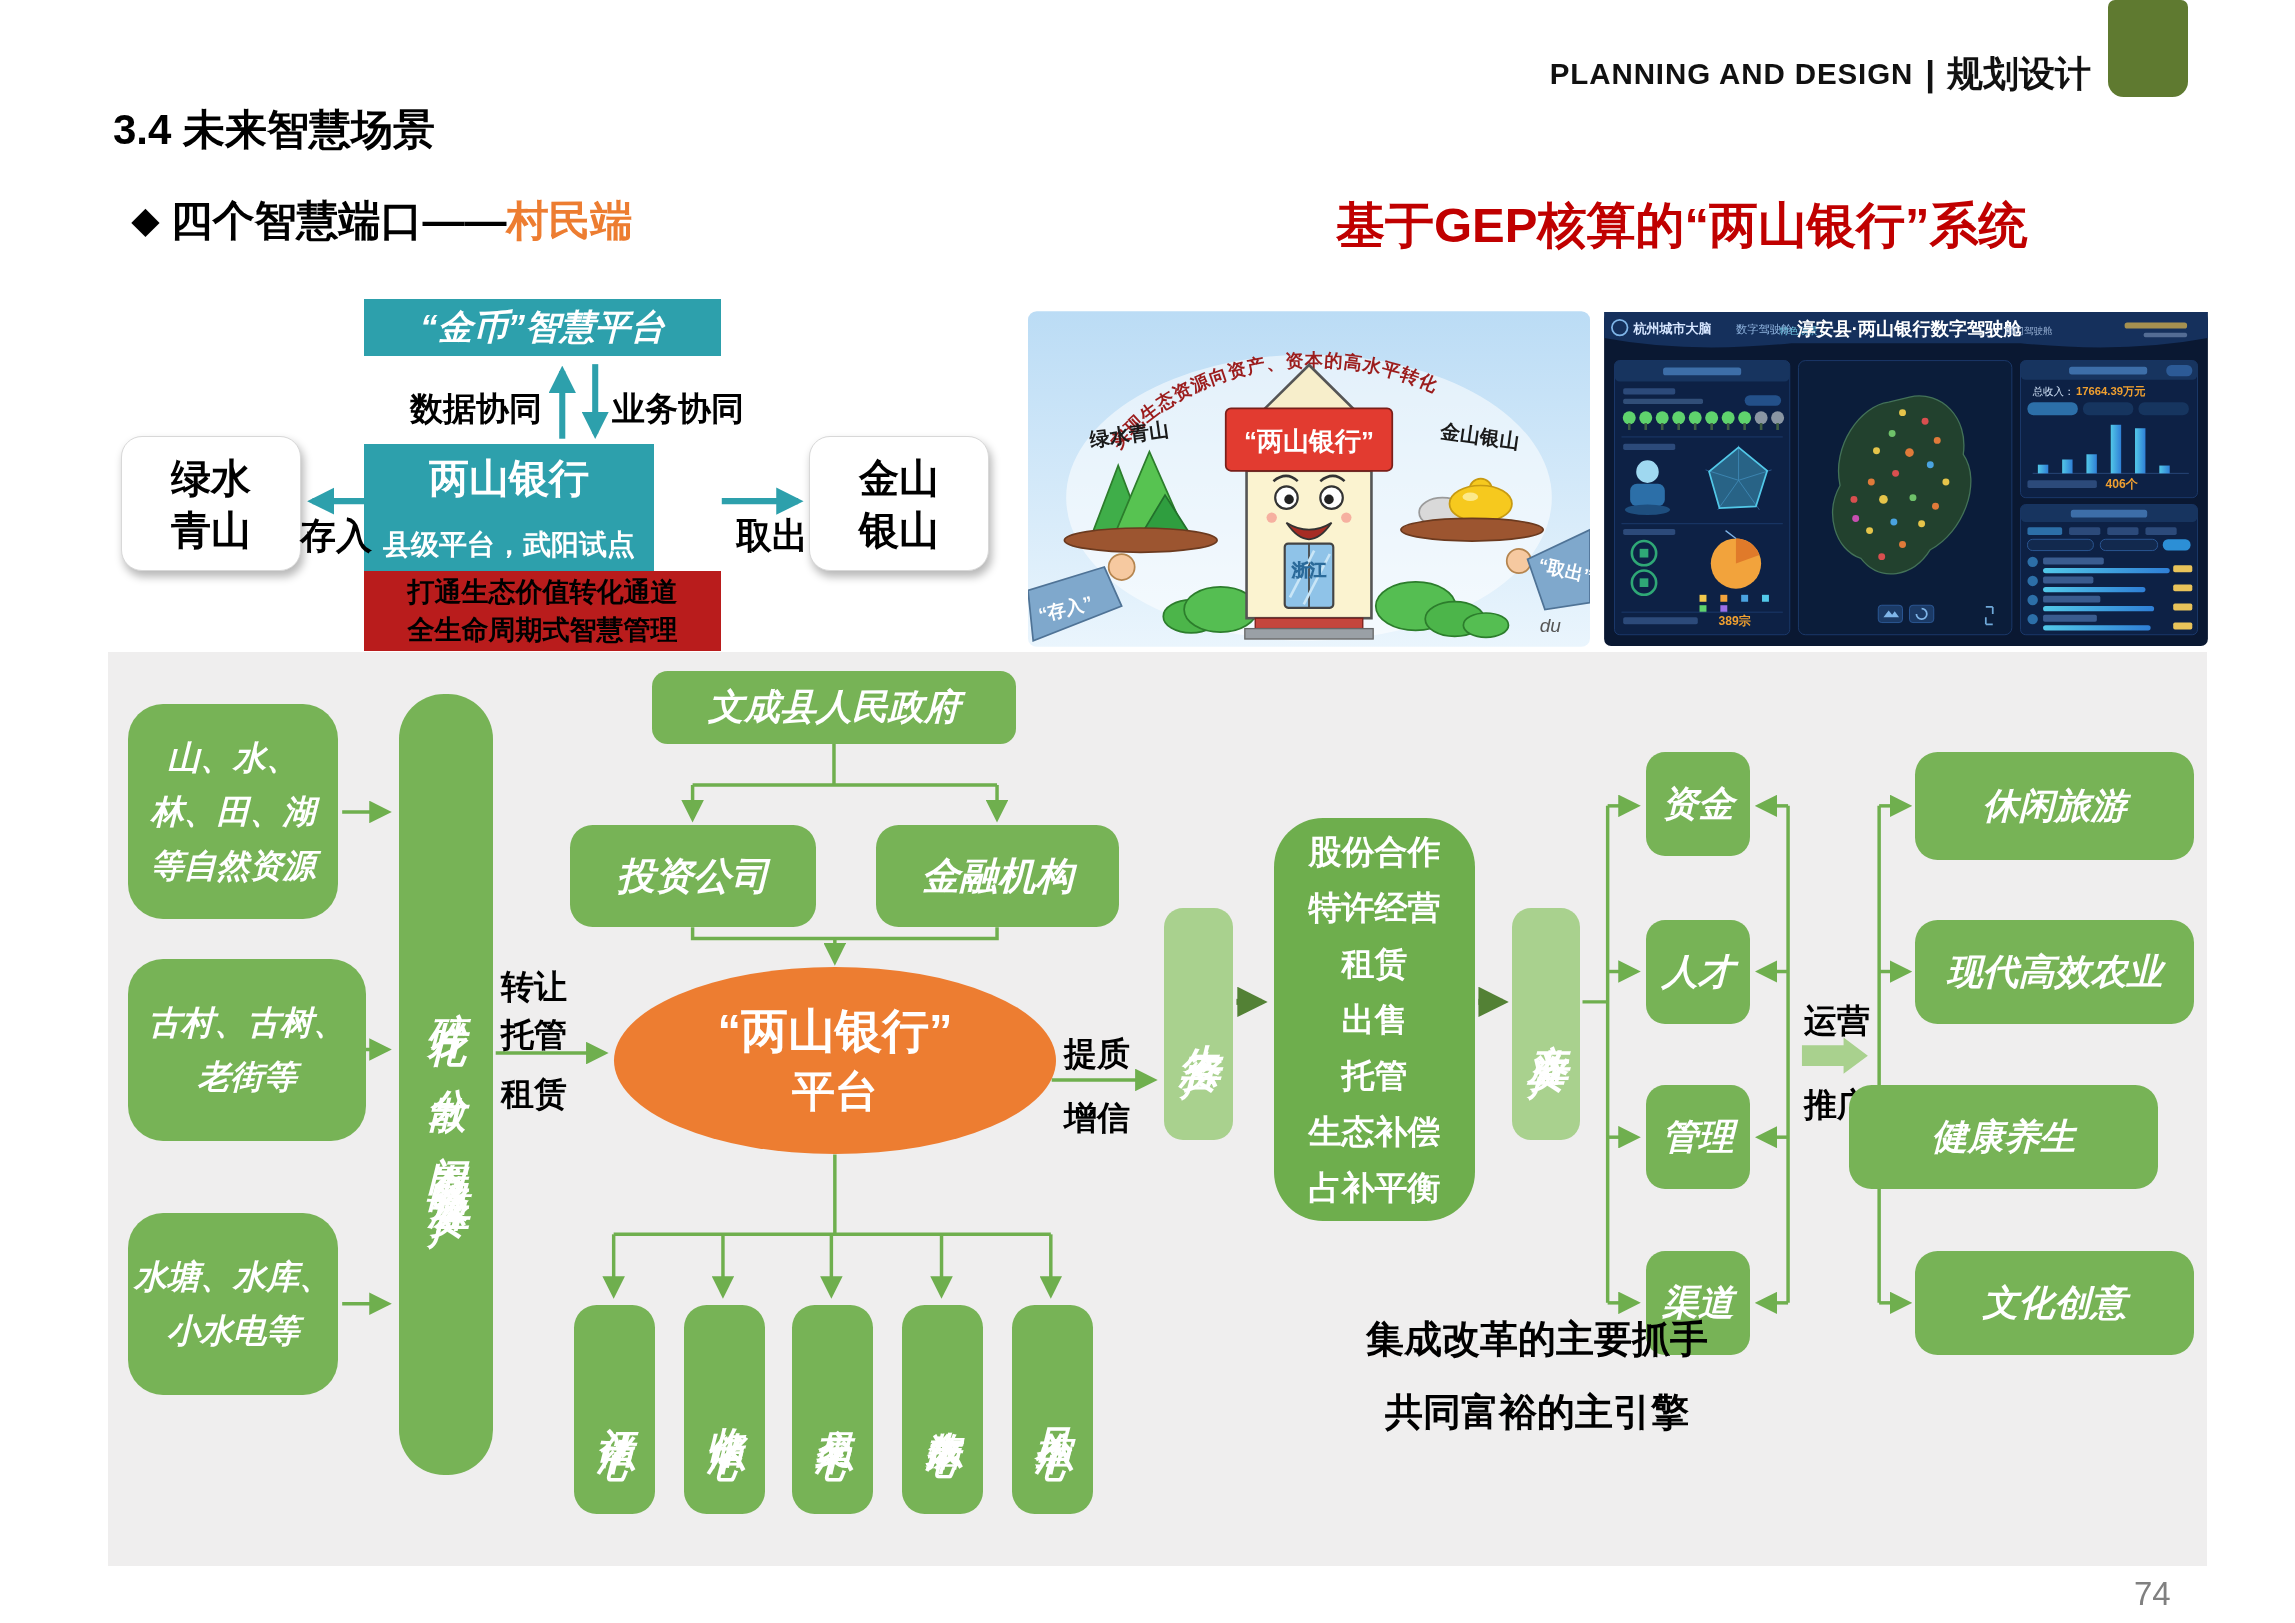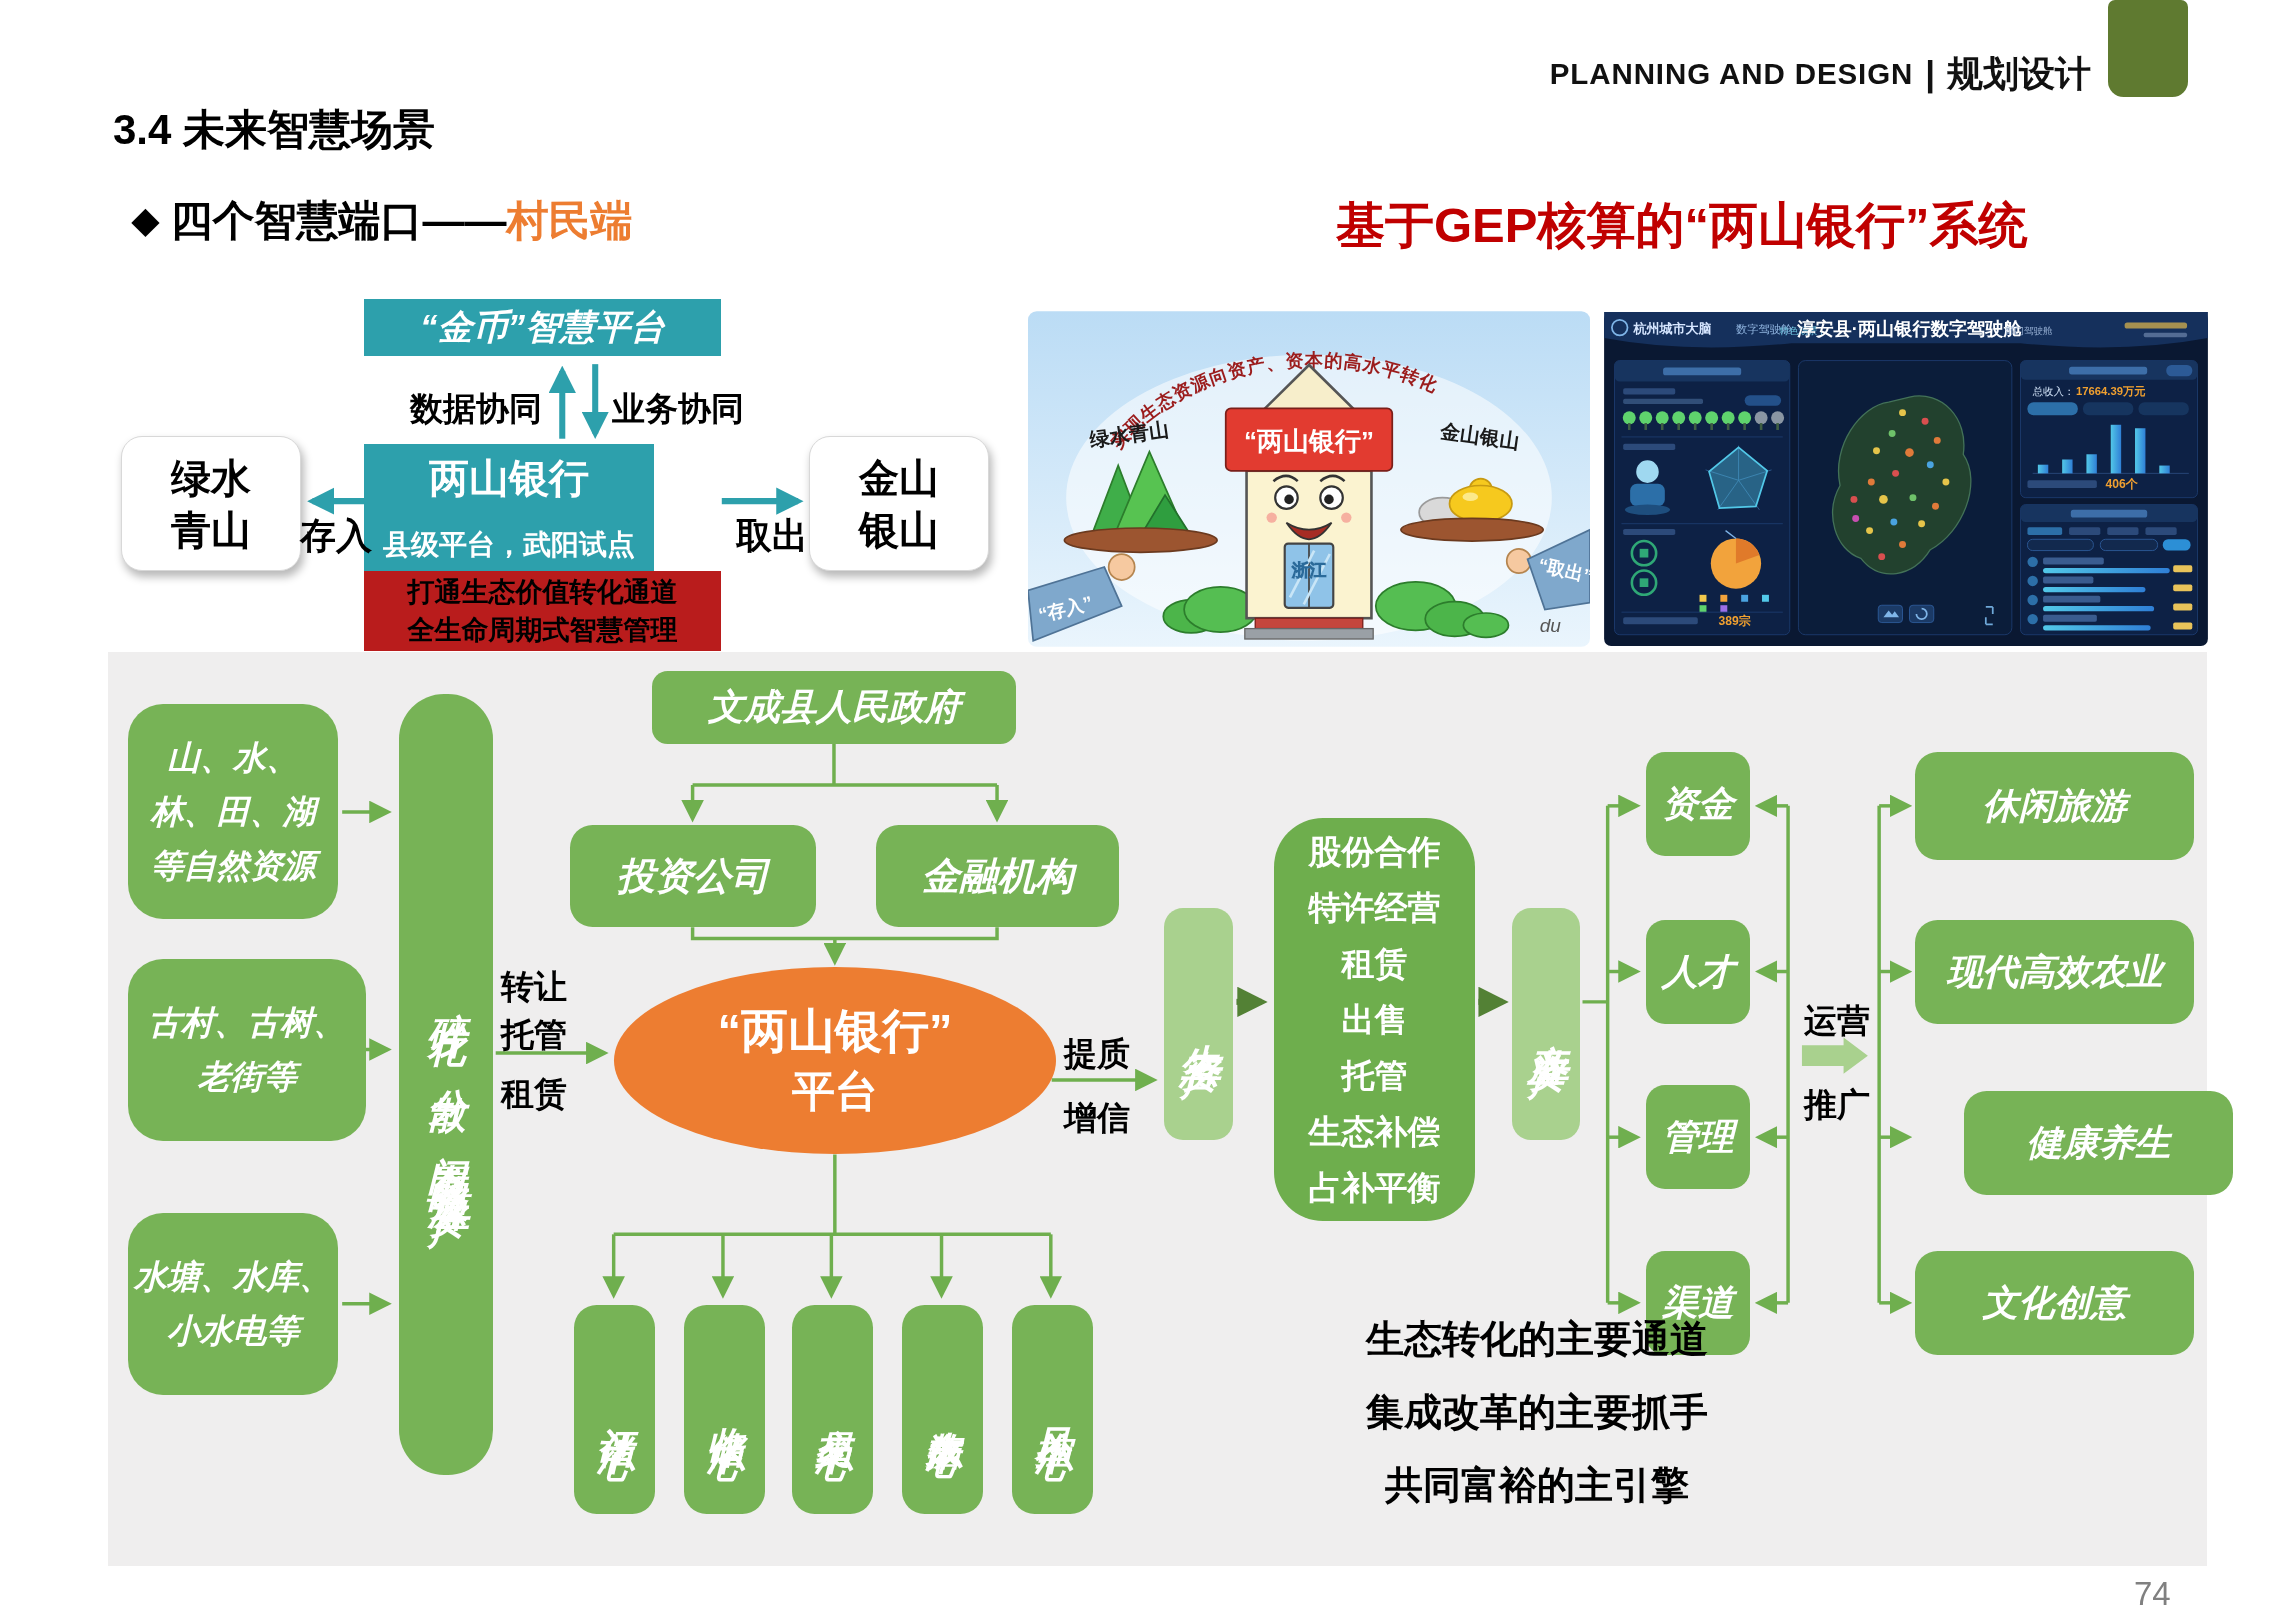--- a/index.html
+++ b/index.html
@@ -427,29 +427,28 @@
 <div class="abs gbox flexc" style="left:1646px;top:752px;width:104px;height:104px;font-size:36px;border-radius:19px;">资金</div>
 <div class="abs gbox flexc" style="left:1646px;top:920px;width:104px;height:104px;font-size:36px;border-radius:19px;">人才</div>
 <div class="abs gbox flexc" style="left:1646px;top:1085px;width:104px;height:104px;font-size:36px;border-radius:19px;">管理</div>
 <div class="abs gbox flexc" style="left:1646px;top:1251px;width:104px;height:104px;font-size:36px;border-radius:19px;">渠道</div>
 
 <div class="abs lbl" style="left:1804px;top:999px;font-size:33px;">运营</div>
 <div class="abs lbl" style="left:1804px;top:1083px;font-size:33px;">推广</div>
 
 <div class="abs gbox flexc" style="left:1915px;top:752px;width:279px;height:108px;font-size:36px;border-radius:22.6px;">休闲旅游</div>
 <div class="abs gbox flexc" style="left:1915px;top:920px;width:279px;height:104px;font-size:36px;border-radius:22.6px;">现代高效农业</div>
-<div class="abs gbox flexc" style="left:1964px;top:1085px;width:269px;height:104px;font-size:36px;border-radius:22.6px;margin-top:6px;">健康养生</div>
+<div class="abs gbox flexc" style="left:1849px;top:1085px;width:309px;height:104px;font-size:36px;border-radius:22.6px;">健康养生</div>
 <div class="abs gbox flexc" style="left:1915px;top:1251px;width:279px;height:104px;font-size:36px;border-radius:22.6px;">文化创意</div>
 
 <div class="abs gbox flexc vert" style="left:574px;top:1305px;width:81px;height:209px;font-size:36px;letter-spacing:5.2px;border-radius:22.6px;">评估中心</div>
 <div class="abs gbox flexc vert" style="left:684px;top:1305px;width:81px;height:209px;font-size:36px;letter-spacing:5.2px;border-radius:22.6px;">收储中心</div>
 <div class="abs gbox flexc vert" style="left:792px;top:1305px;width:81px;height:209px;font-size:36px;letter-spacing:5.2px;border-radius:22.6px;">交易中心</div>
 <div class="abs gbox flexc vert" style="left:902px;top:1305px;width:81px;height:209px;font-size:35px;letter-spacing:2.6px;border-radius:22.6px;">大数据中心</div>
 <div class="abs gbox flexc vert" style="left:1012px;top:1305px;width:81px;height:209px;font-size:36px;letter-spacing:5.2px;border-radius:22.6px;">风控中心</div>
 
 <div class="abs" style="left:1355px;top:1303px;width:364px;text-align:center;font-weight:bold;color:#000;font-size:38px;line-height:73px;">
-  <div>生态转化的主要通道</div>
   <div>集成改革的主要抓手</div>
   <div>共同富裕的主引擎</div>
 </div>
 
 <div class="abs" style="left:2134px;top:1575px;font-size:33px;color:#808080;">74</div>
 
 
 </body></html>

